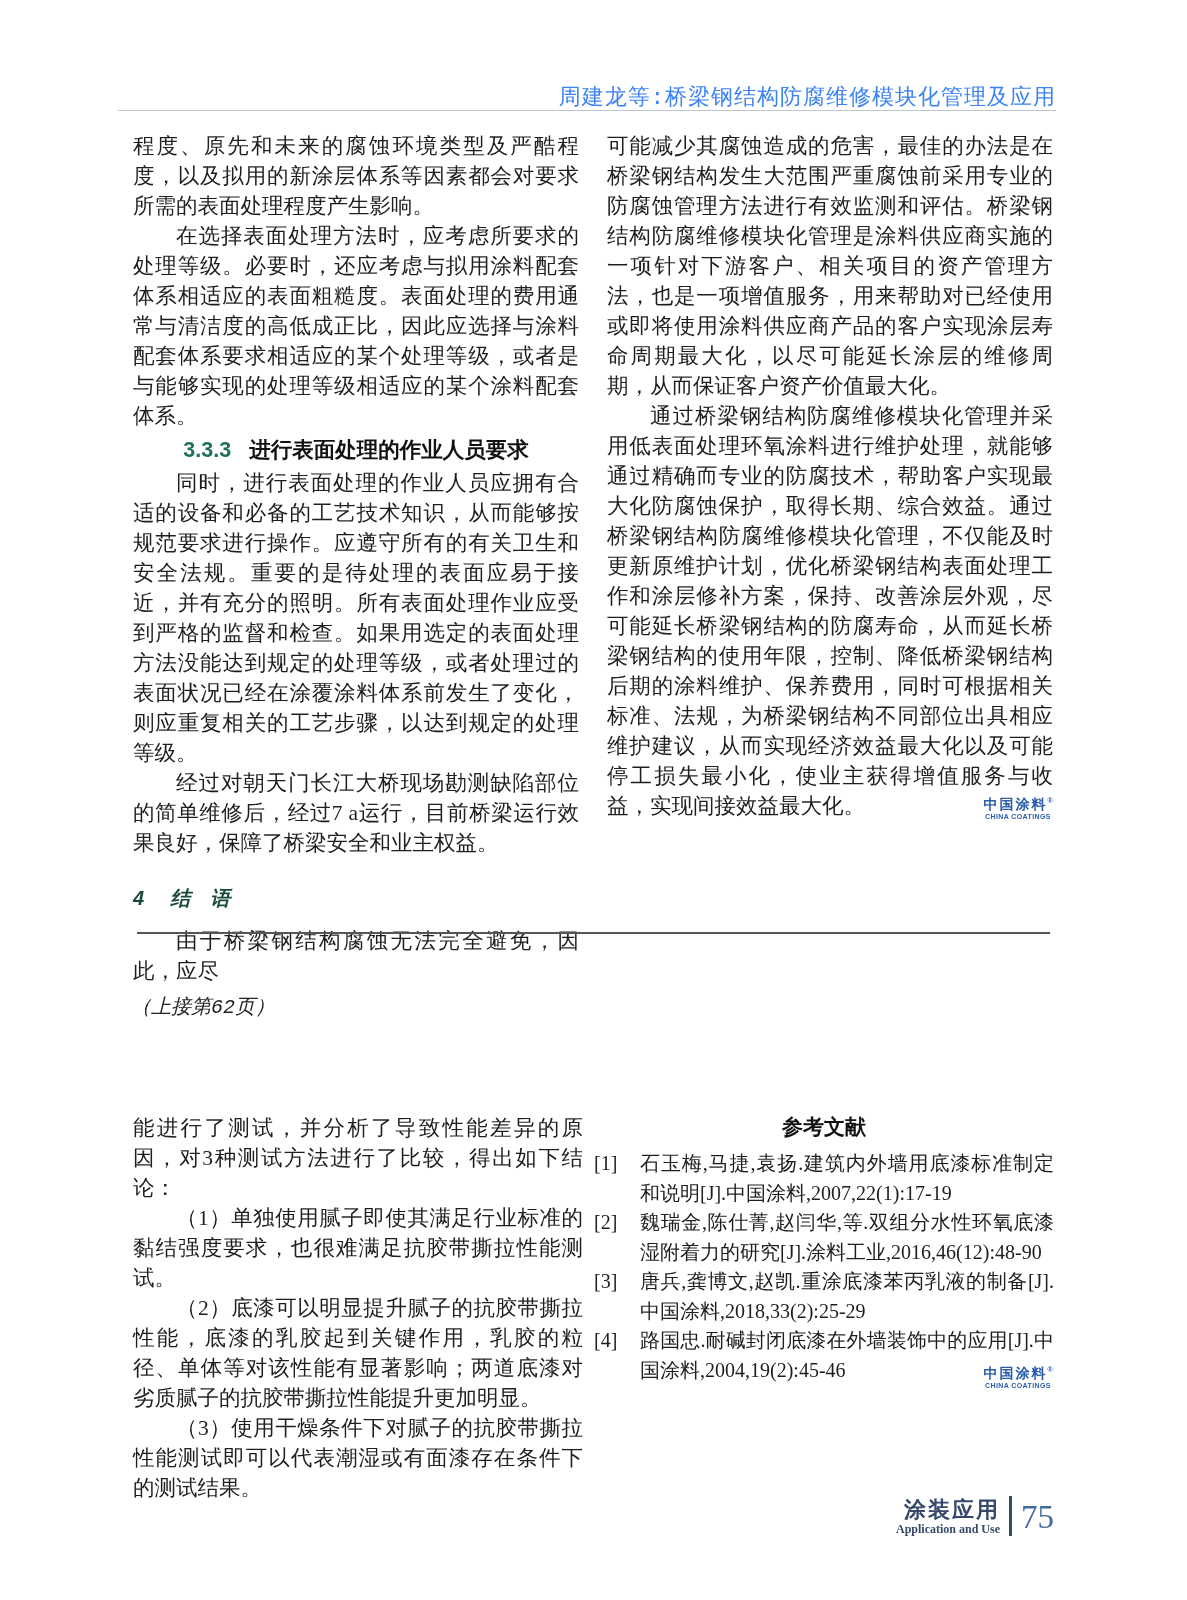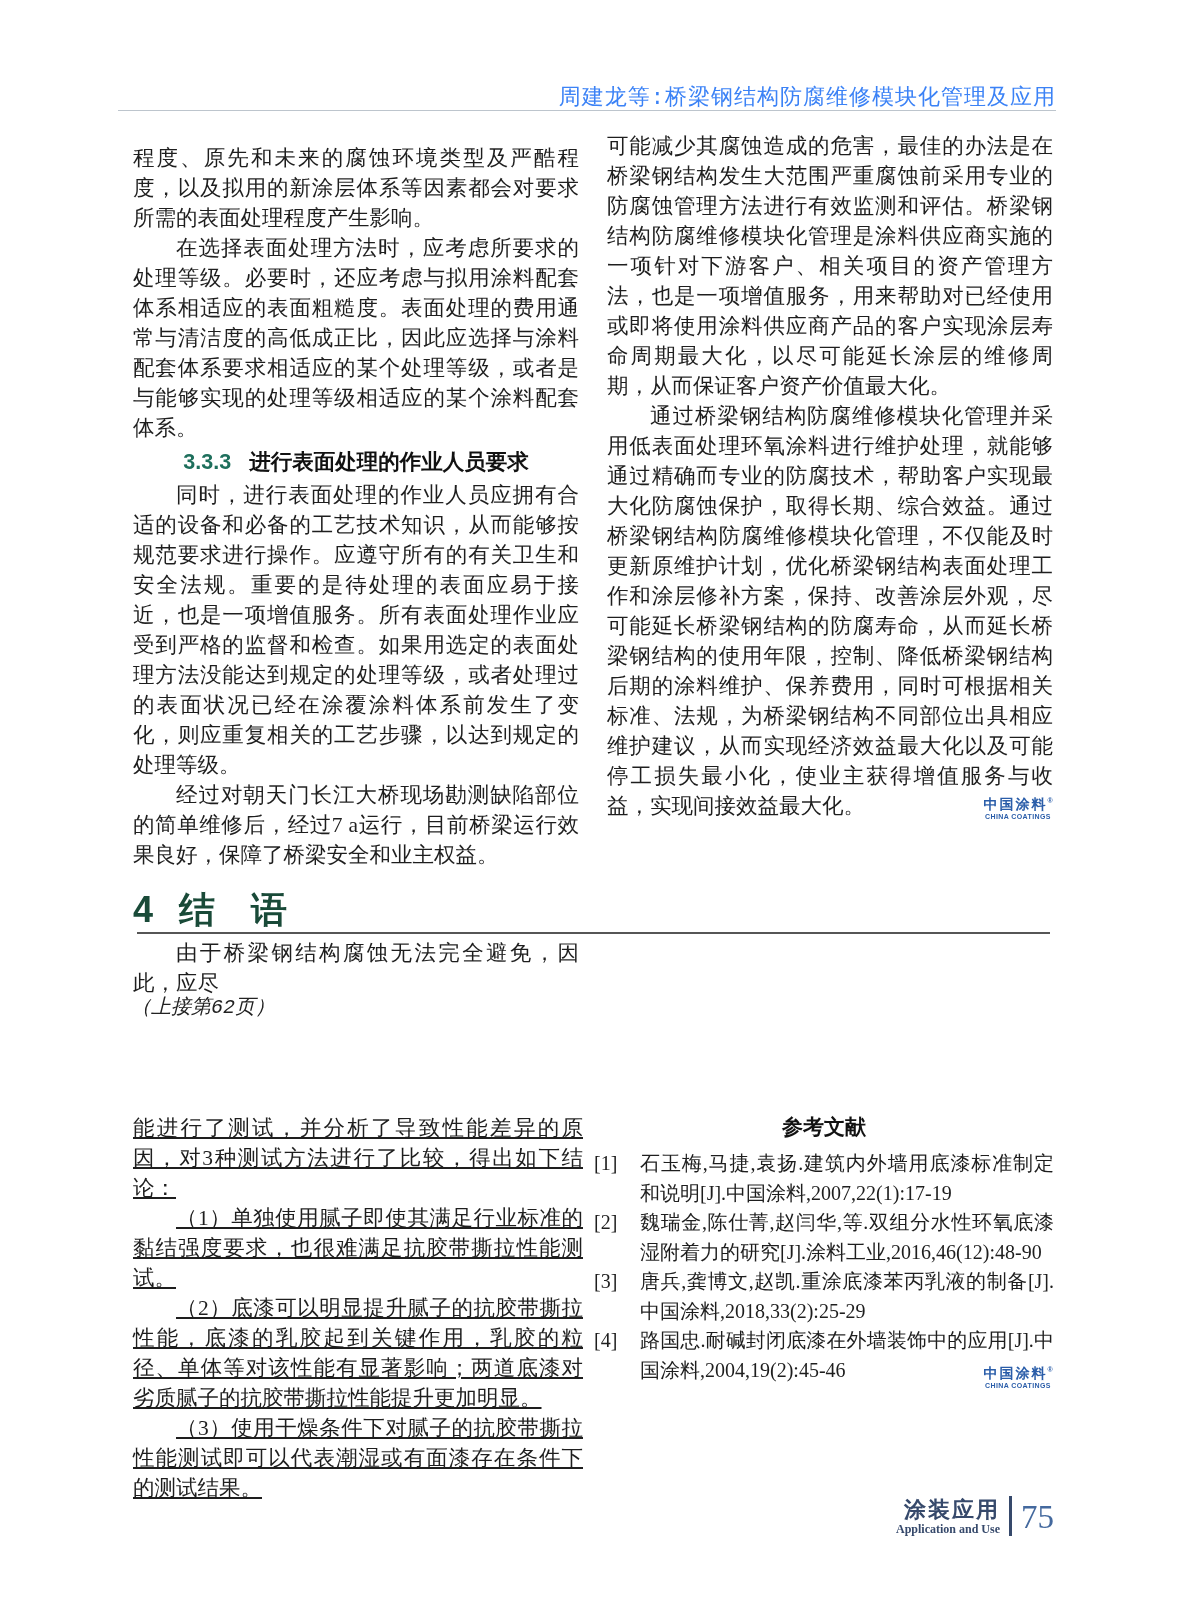--- a/index.html
+++ b/index.html
@@ -22,34 +22,34 @@
     position:absolute;top:110px;left:118px;width:938px;height:1px;
     background:#bdc5cd;
   }
   
   .col{position:absolute;}
   .col p{
     margin:0;font-size:21.5px;line-height:30px;
     text-align:justify;text-justify:inter-ideograph;
   }
   .indent{text-indent:2em;}
-  .col-top-left{top:131px;left:133px;width:446px;margin-top:12px;}
+  .col-top-left{top:131px;left:133px;width:446px;}
   .col-top-right{top:131px;left:607px;width:446px;}
   
   .h-sub{
     margin:4px 0 3px 0;
     font-family:"Liberation Sans","DejaVu Sans",sans-serif;
     font-size:21.5px;line-height:30px;font-weight:bold;text-align:center;
   }
   .h-sub .h-num{color:#1e6f5c;margin-right:18px;font-weight:bold;}
   .h-sub .h-title{color:#111;}
   .h-main{
     margin:24px 0 12px 0;
     font-family:"Liberation Sans","DejaVu Sans",sans-serif;
-    font-size:36px;line-height:32px;font-weight:bold;color:#194a38;
+    font-size:20px;line-height:32px;font-weight:bold;color:#194a38;font-style:italic;
   }
   .h-main .h-num{margin-right:26px;}
   
   .logo{
     position:absolute;width:70px;text-align:center;
     color:#2a5da9;font-family:"Liberation Sans","DejaVu Sans",sans-serif;
     line-height:1.1;
   }
   .logo-1{left:983px;top:797px;}
   .logo-2{left:983px;top:1366px;}
@@ -60,21 +60,21 @@
   .section-divider{
     position:absolute;top:932px;left:137px;width:913px;height:2px;background:#565656;
   }
   .continue-note{
     position:absolute;top:993px;left:131px;
     font-size:20px;font-style:italic;color:#222;
     font-family:Liberation Mono, monospace;
     text-align:center;
   }
   
-  .col-bot-left{top:1113px;left:133px;width:450px;text-decoration:underline;}
+  .col-bot-left{top:1113px;left:133px;width:450px;}
   .col-bot-right{top:1113px;left:594px;width:460px;}
   .ref-heading{
     margin:0 0 8px 0;text-align:center;
     font-family:"Liberation Sans","DejaVu Sans",sans-serif;
     font-size:21px;font-weight:bold;color:#111;
   }
   .ref{display:flex;font-size:20px;line-height:29.5px;}
   .ref-num{flex:0 0 46px;}
   .ref-text{flex:1;text-align:justify;}
   
@@ -103,21 +103,21 @@
 
   <div class="running-title">周建龙等:桥梁钢结构防腐维修模块化管理及应用</div>
   <div class="header-rule"></div>
 
   <div class="col col-top-left">
     <p>程度、原先和未来的腐蚀环境类型及严酷程度，以及拟用的新涂层体系等因素都会对要求所需的表面处理程度产生影响。</p>
     <p class="indent">在选择表面处理方法时，应考虑所要求的处理等级。必要时，还应考虑与拟用涂料配套体系相适应的表面粗糙度。表面处理的费用通常与清洁度的高低成正比，因此应选择与涂料配套体系要求相适应的某个处理等级，或者是与能够实现的处理等级相适应的某个涂料配套体系。</p>
     <h3 class="h-sub">
       <span class="h-num">3.3.3</span><span class="h-title">进行表面处理的作业人员要求</span>
     </h3>
-    <p class="indent">同时，进行表面处理的作业人员应拥有合适的设备和必备的工艺技术知识，从而能够按规范要求进行操作。应遵守所有的有关卫生和安全法规。重要的是待处理的表面应易于接近，也是一项增值服务。所有表面处理作业应受到严格的监督和检查。如果用选定的表面处理方法没能达到规定的处理等级，或者处理过的表面状况已经在涂覆涂料体系前发生了变化，则应重复相关的工艺步骤，以达到规定的处理等级。</p>
+    <p class="indent">同时，进行表面处理的作业人员应拥有合适的设备和必备的工艺技术知识，从而能够按规范要求进行操作。应遵守所有的有关卫生和安全法规。重要的是待处理的表面应易于接近，并有充分的照明。所有表面处理作业应受到严格的监督和检查。如果用选定的表面处理方法没能达到规定的处理等级，或者处理过的表面状况已经在涂覆涂料体系前发生了变化，则应重复相关的工艺步骤，以达到规定的处理等级。</p>
     <p class="indent">经过对朝天门长江大桥现场勘测缺陷部位的简单维修后，经过7 a运行，目前桥梁运行效果良好，保障了桥梁安全和业主权益。</p>
     <h2 class="h-main">
       <span class="h-num">4</span><span>结　语</span>
     </h2>
     <p class="indent">由于桥梁钢结构腐蚀无法完全避免，因此，应尽</p>
   </div>
 
   <div class="col col-top-right">
     <p>可能减少其腐蚀造成的危害，最佳的办法是在桥梁钢结构发生大范围严重腐蚀前采用专业的防腐蚀管理方法进行有效监测和评估。桥梁钢结构防腐维修模块化管理是涂料供应商实施的一项针对下游客户、相关项目的资产管理方法，也是一项增值服务，用来帮助对已经使用或即将使用涂料供应商产品的客户实现涂层寿命周期最大化，以尽可能延长涂层的维修周期，从而保证客户资产价值最大化。</p>
     <p class="indent">通过桥梁钢结构防腐维修模块化管理并采用低表面处理环氧涂料进行维护处理，就能够通过精确而专业的防腐技术，帮助客户实现最大化防腐蚀保护，取得长期、综合效益。通过桥梁钢结构防腐维修模块化管理，不仅能及时更新原维护计划，优化桥梁钢结构表面处理工作和涂层修补方案，保持、改善涂层外观，尽可能延长桥梁钢结构的防腐寿命，从而延长桥梁钢结构的使用年限，控制、降低桥梁钢结构后期的涂料维护、保养费用，同时可根据相关标准、法规，为桥梁钢结构不同部位出具相应维护建议，从而实现经济效益最大化以及可能停工损失最小化，使业主获得增值服务与收益，实现间接效益最大化。</p>

